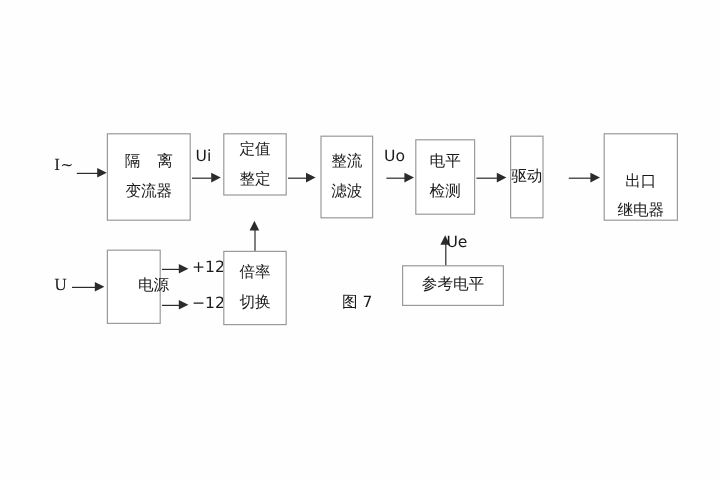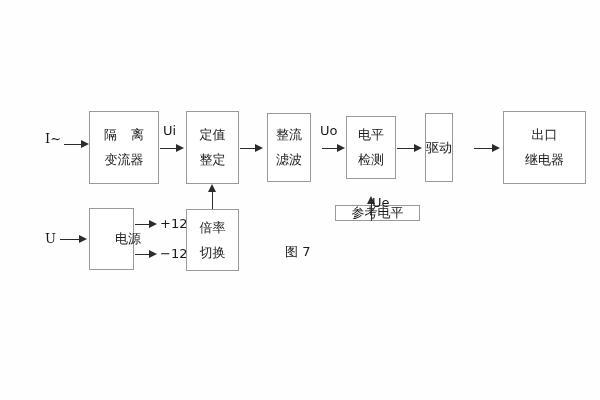--- a/index.html
+++ b/index.html
@@ -112,40 +112,40 @@
   <div class="arrow-r" style="left:414px; top:144px;"></div>
 
   <div class="hline" style="left:474px; top:148px; width:20px;"></div>
   <div class="arrow-r" style="left:492px; top:144px;"></div>
 
   <div class="block" style="left:89px; top:111px; width:70px; height:73px;">
     <span class="ln sp">隔 离</span>
     <span class="ln">变流器</span>
   </div>
 
-  <div class="block" style="left:186px; top:111px; width:53px; height:73px;">
+  <div class="block" style="left:186px; top:111px; width:53px; height:52px;">
     <span class="ln">定值</span>
     <span class="ln">整定</span>
   </div>
 
   <div class="block" style="left:267px; top:113px; width:44px; height:69px;">
     <span class="ln">整流</span>
     <span class="ln">滤波</span>
   </div>
 
   <div class="block" style="left:346px; top:116px; width:50px; height:63px;">
     <span class="ln">电平</span>
     <span class="ln">检测</span>
   </div>
 
   <div class="block single" style="left:425px; top:113px; width:28px; height:69px;">
     <span class="ln">驱动</span>
   </div>
 
-  <div class="block" style="left:503px; top:111px; width:83px; height:73px;">
+  <div class="block" style="left:503px; top:111px; width:62px; height:73px;justify-content:flex-end;">
     <span class="ln">出口</span>
     <span class="ln">继电器</span>
   </div>
 
   <div class="hline" style="left:60px; top:239px; width:22px;"></div>
   <div class="arrow-r" style="left:79px; top:235px;"></div>
 
   <div class="block single" style="left:89px; top:208px; width:45px; height:62px;padding-left:33px;">
     <span class="ln">电源</span>
   </div>
@@ -159,21 +159,21 @@
   <div class="lbl" style="left:160px; top:247px;">−12V</div>
 
   <div class="block" style="left:186px; top:209px; width:53px; height:62px;">
     <span class="ln">倍率</span>
     <span class="ln">切换</span>
   </div>
 
   <div class="vline" style="left:212px; top:189px; height:20px;"></div>
   <div class="arrow-u" style="left:208px; top:184px;"></div>
 
-  <div class="block single" style="left:335px; top:205px; width:85px; height:16px;">
+  <div class="block single" style="left:335px; top:221px; width:85px; height:34px;">
     <span class="ln">参考电平</span>
   </div>
 
   <div class="vline" style="left:371px; top:202px; height:19px;"></div>
   <div class="arrow-u" style="left:367px; top:196px;"></div>
   <div class="lbl" style="left:372px; top:196px;">Ue</div>
 
   <div class="caption" style="left:285px; top:243px;">图 7</div>
 
 </div>

